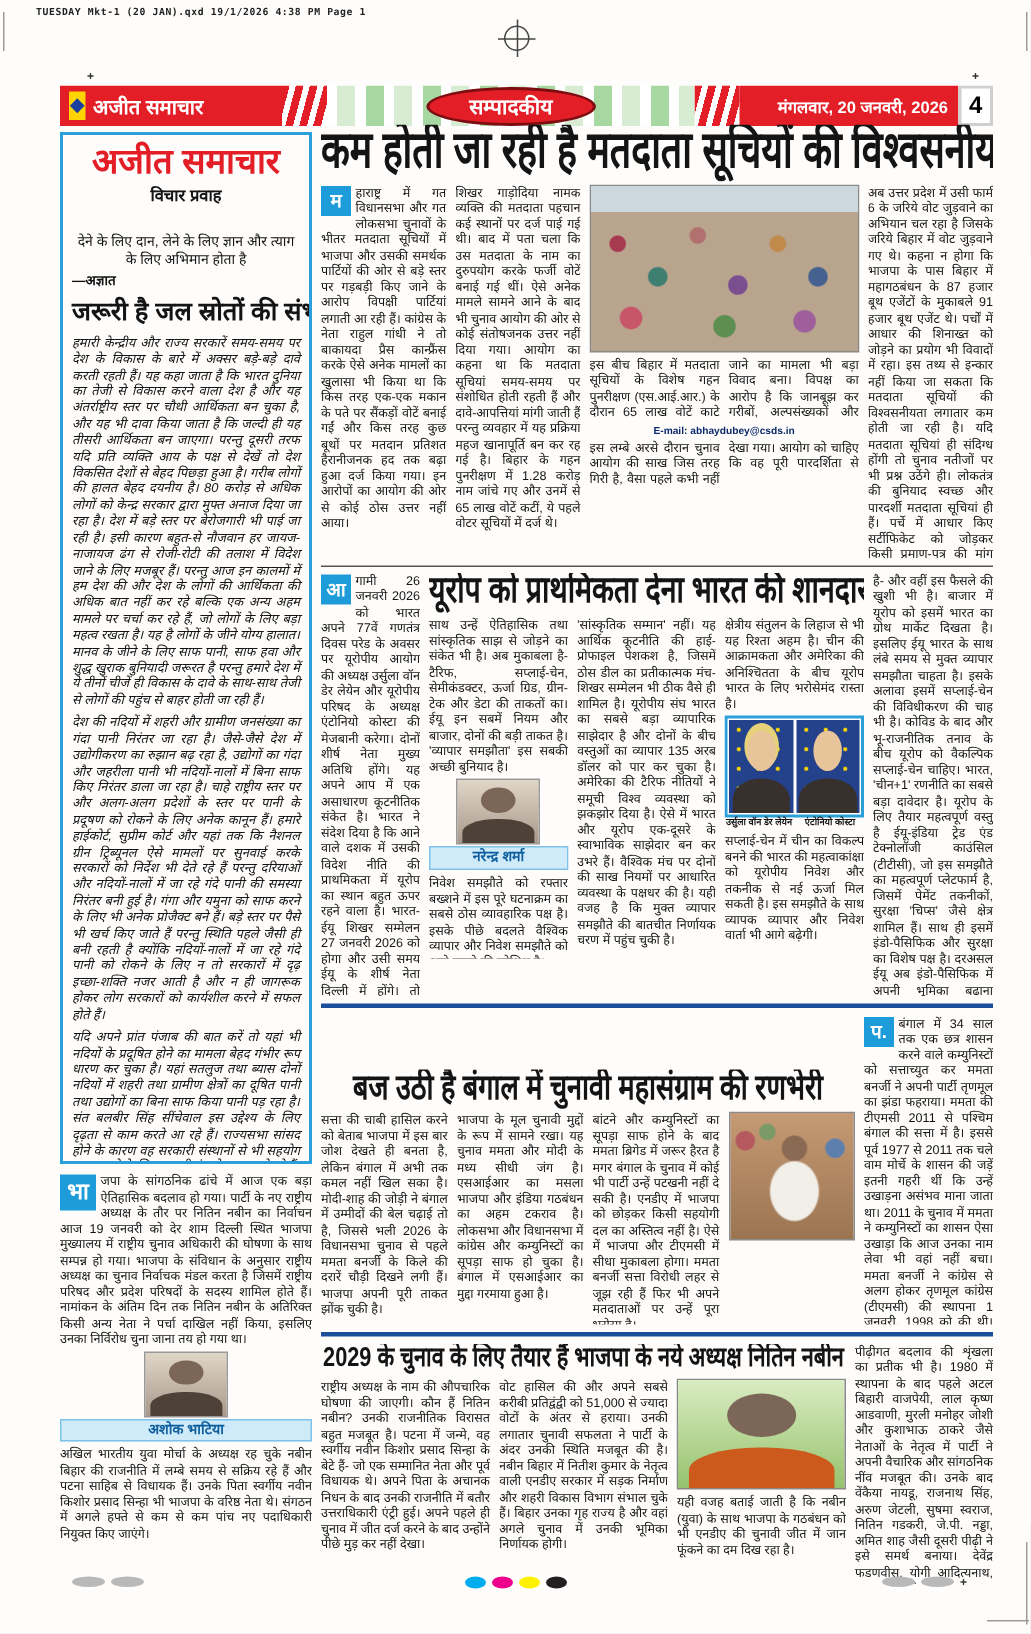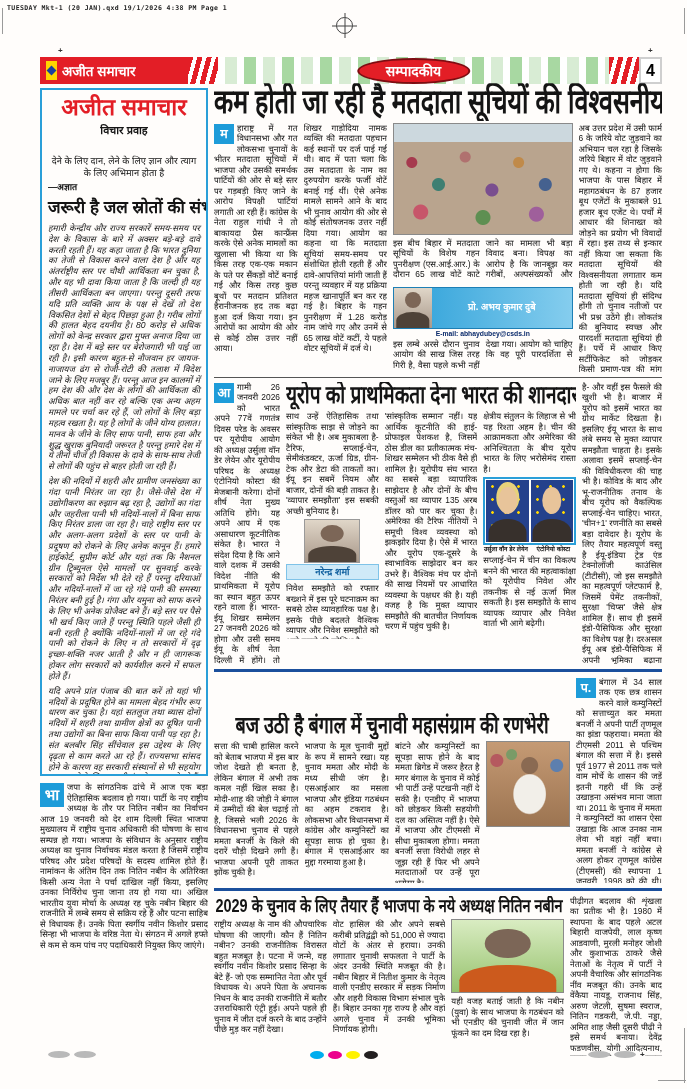--- a/index.html
+++ b/index.html
@@ -1,19 +1,19 @@
 <!DOCTYPE html>
 <html><head>
 <meta charset="utf-8">
 <style>
   html,body{margin:0;padding:0;background:#e9e9e9;}
   .sheet{position:relative;width:687px;height:1089px;background:#fffdfb;margin:0 auto;
          font-family:"Liberation Sans","DejaVu Sans",sans-serif;color:#141414;overflow:hidden;}
   
-  .print-line{position:absolute;top:4px;left:7px;font-family:"DejaVu Sans Mono",monospace;
+  .print-line{position:absolute;top:4px;left:24px;font-family:"DejaVu Sans Mono",monospace;
               font-size:6.5px;color:#222;letter-spacing:.4px;font-weight:bold;}
   .reg-cross{position:absolute;top:17px;left:336px;width:15px;height:15px;border:1.2px solid #444;border-radius:50%;}
   .reg-cross::before{content:"";position:absolute;left:50%;top:-5px;width:1px;height:25px;background:#444;transform:translateX(-50%);}
   .reg-cross::after{content:"";position:absolute;top:50%;left:-5px;height:1px;width:25px;background:#444;transform:translateY(-50%);}
   .trim{position:absolute;background:#9a9a9a;}
   .plus-mark{position:absolute;font-size:8px;color:#333;font-weight:bold;}
   .cmyk{position:absolute;bottom:30px;left:50%;transform:translateX(-50%);display:flex;gap:4px;}
   .cmyk i{width:14px;height:8px;border-radius:50%;display:block;}
   .gmark{position:absolute;bottom:31px;display:flex;gap:4px;}
   .gmark i{width:22px;height:7px;border-radius:50%;background:#b9b9b9;display:block;}
@@ -129,20 +129,21 @@
       <span class="logo-box">
           <b></b>
         </span>
       <span class="hdr-title">अजीत समाचार</span>
     </div>
     <div class="hdr-stripe"></div>
     <div class="hdr-checker">
       <div class="section-oval">सम्पादकीय</div>
     </div>
     <div class="hdr-stripe"></div>
+    <div class="hdr-right">मंगलवार, 20 जनवरी, 2026</div>
     <div class="hdr-page">4</div>
   </div>
 
   <div class="content">
 
     <div class="left-region">
       <div class="vichar-box">
         <div class="box-masthead">अजीत समाचार</div>
         <div class="box-sub">विचार प्रवाह</div>
         <div class="box-quote">देने के लिए दान, लेने के लिए ज्ञान और त्याग के लिए अभिमान होता है</div>
@@ -150,44 +151,44 @@
         <div class="box-headline">जरूरी है जल स्रोतों की संभाल</div>
         <p class="body-p">हमारी केन्द्रीय और राज्य सरकारें समय-समय पर देश के विकास के बारे में अक्सर बड़े-बड़े दावे करती रहती हैं। यह कहा जाता है कि भारत दुनिया का तेजी से विकास करने वाला देश है और यह अंतर्राष्ट्रीय स्तर पर चौथी आर्थिकता बन चुका है, और यह भी दावा किया जाता है कि जल्दी ही यह तीसरी आर्थिकता बन जाएगा। परन्तु दूसरी तरफ यदि प्रति व्यक्ति आय के पक्ष से देखें तो देश विकसित देशों से बेहद पिछड़ा हुआ है। गरीब लोगों की हालत बेहद दयनीय है। 80 करोड़ से अधिक लोगों को केन्द्र सरकार द्वारा मुफ्त अनाज दिया जा रहा है। देश में बड़े स्तर पर बेरोजगारी भी पाई जा रही है। इसी कारण बहुत-से नौजवान हर जायज-नाजायज ढंग से रोजी-रोटी की तलाश में विदेश जाने के लिए मजबूर हैं। परन्तु आज इन कालमों में हम देश की और देश के लोगों की आर्थिकता की अधिक बात नहीं कर रहे बल्कि एक अन्य अहम मामले पर चर्चा कर रहे हैं, जो लोगों के लिए बड़ा महत्व रखता है। यह है लोगों के जीने योग्य हालात। मानव के जीने के लिए साफ पानी, साफ हवा और शुद्ध खुराक बुनियादी जरूरत है परन्तु हमारे देश में ये तीनों चीजें ही विकास के दावे के साथ-साथ तेजी से लोगों की पहुंच से बाहर होती जा रही हैं।</p>
         <p class="body-p">देश की नदियों में शहरी और ग्रामीण जनसंख्या का गंदा पानी निरंतर जा रहा है। जैसे-जैसे देश में उद्योगीकरण का रुझान बढ़ रहा है, उद्योगों का गंदा और जहरीला पानी भी नदियों-नालों में बिना साफ किए निरंतर डाला जा रहा है। चाहे राष्ट्रीय स्तर पर और अलग-अलग प्रदेशों के स्तर पर पानी के प्रदूषण को रोकने के लिए अनेक कानून हैं। हमारे हाईकोर्ट, सुप्रीम कोर्ट और यहां तक कि नैशनल ग्रीन ट्रिब्यूनल ऐसे मामलों पर सुनवाई करके सरकारों को निर्देश भी देते रहे हैं परन्तु दरियाओं और नदियों-नालों में जा रहे गंदे पानी की समस्या निरंतर बनी हुई है। गंगा और यमुना को साफ करने के लिए भी अनेक प्रोजैक्ट बने हैं। बड़े स्तर पर पैसे भी खर्च किए जाते हैं परन्तु स्थिति पहले जैसी ही बनी रहती है क्योंकि नदियों-नालों में जा रहे गंदे पानी को रोकने के लिए न तो सरकारों में दृढ़ इच्छा-शक्ति नजर आती है और न ही जागरूक होकर लोग सरकारों को कार्यशील करने में सफल होते हैं।</p>
         <p class="body-p">यदि अपने प्रांत पंजाब की बात करें तो यहां भी नदियों के प्रदूषित होने का मामला बेहद गंभीर रूप धारण कर चुका है। यहां सतलुज तथा ब्यास दोनों नदियों में शहरी तथा ग्रामीण क्षेत्रों का दूषित पानी तथा उद्योगों का बिना साफ किया पानी पड़ रहा है। संत बलबीर सिंह सींचेवाल इस उद्देश्य के लिए दृढ़ता से काम करते आ रहे हैं। राज्यसभा सांसद होने के कारण वह सरकारी संस्थानों से भी सहयोग प्राप्त करने के लिए प्रभावी ढंग से यत्न करते रहे हैं। इस कारण कुछ उम्मीद तो बंधी है, परन्तु समूचे रूप में सरकारों में इस उद्देश्य के लिए इच्छा-शक्ति की कमी ही पाई जाती है। नदियों के पानी को प्रदूषित होने से रोकने के लिए पंजाब का पहला कानून बहुत कड़ा था, जिसके आधार पर किसी भी रूप में पानी को दूषित करने वाले उद्योगपतियों को 5 से 6 वर्ष की कैद हो सकती थी, परन्तु पंजाब सरकार ने 2025 में इस कानून को नर्म कर दिया। अब पानी दूषित करने वाले उद्योगपति को सिर्फ 10,000 से लेकर 5,00,000 रुपये तक जुर्माना ही किया जा सकता है। उम्मीद है कि सरकारें इस संबंध में अपने जरूरी फर्ज निभाने के लिए आगे आएंगी।</p>
       </div>
 
       <div style="height:284px;overflow:hidden;margin-top:6px;">
         <div class="col" style="height:100%;">
           <span class="dropcap big">भा</span>
           <span>जपा के सांगठनिक ढांचे में आज एक बड़ा ऐतिहासिक बदलाव हो गया। पार्टी के नए राष्ट्रीय अध्यक्ष के तौर पर नितिन नबीन का निर्वाचन आज 19 जनवरी को देर शाम दिल्ली स्थित भाजपा मुख्यालय में राष्ट्रीय चुनाव अधिकारी की घोषणा के साथ सम्पन्न हो गया। भाजपा के संविधान के अनुसार राष्ट्रीय अध्यक्ष का चुनाव निर्वाचक मंडल करता है जिसमें राष्ट्रीय परिषद और प्रदेश परिषदों के सदस्य शामिल होते हैं। नामांकन के अंतिम दिन तक नितिन नबीन के अतिरिक्त किसी अन्य नेता ने पर्चा दाखिल नहीं किया, इसलिए उनका निर्विरोध चुना जाना तय हो गया था।</span>
+          <div class="author-card">
+            <div class="portrait photo"></div>
+            <div class="author-name-bar">अशोक भाटिया</div>
+          </div>
           <span>अखिल भारतीय युवा मोर्चा के अध्यक्ष रह चुके नबीन बिहार की राजनीति में लम्बे समय से सक्रिय रहे हैं और पटना साहिब से विधायक हैं। उनके पिता स्वर्गीय नवीन किशोर प्रसाद सिन्हा भी भाजपा के वरिष्ठ नेता थे। संगठन में अगले हफ्ते से कम से कम पांच नए पदाधिकारी नियुक्त किए जाएंगे।</span>
         </div>
       </div>
     </div>
 
     <div class="main-region">
 
       <article>
         <h1 class="headline-xl" style="font-size:25px;">कम होती जा रही है मतदाता सूचियों की विश्वसनीयता</h1>
         <div class="cols" style="height:250px;">
           <div class="col">
             <span class="dropcap">म</span>
             <span>हाराष्ट्र में गत विधानसभा और गत लोकसभा चुनावों के भीतर मतदाता सूचियों में भाजपा और उसकी समर्थक पार्टियों की ओर से बड़े स्तर पर गड़बड़ी किए जाने के आरोप विपक्षी पार्टियां लगाती आ रही हैं। कांग्रेस के नेता राहुल गांधी ने तो बाकायदा प्रैस कान्फ्रैंस करके ऐसे अनेक मामलों का खुलासा भी किया था कि किस तरह एक-एक मकान के पते पर सैंकड़ों वोटें बनाई गईं और किस तरह कुछ बूथों पर मतदान प्रतिशत हैरानीजनक हद तक बढ़ा हुआ दर्ज किया गया। इन आरोपों का आयोग की ओर से कोई ठोस उत्तर नहीं आया।</span>
           </div>
           <div class="col">
             <span>शिखर गाड़ोदिया नामक व्यक्ति की मतदाता पहचान कई स्थानों पर दर्ज पाई गई थी। बाद में पता चला कि उस मतदाता के नाम का दुरुपयोग करके फर्जी वोटें बनाई गई थीं। ऐसे अनेक मामले सामने आने के बाद भी चुनाव आयोग की ओर से कोई संतोषजनक उत्तर नहीं दिया गया। आयोग का कहना था कि मतदाता सूचियां समय-समय पर संशोधित होती रहती हैं और दावे-आपत्तियां मांगी जाती हैं परन्तु व्यवहार में यह प्रक्रिया महज खानापूर्ति बन कर रह गई है। बिहार के गहन पुनरीक्षण में 1.28 करोड़ नाम जांचे गए और उनमें से 65 लाख वोटें कटीं, ये पहले वोटर सूचियों में दर्ज थे।</span>
           </div>
           <div style="flex:2.15;overflow:hidden;">
             <div class="photo crowd"></div>
             <div class="col" style="column-count:2;column-gap:6px;height:46px;display:block;">इस बीच बिहार में मतदाता सूचियों के विशेष गहन पुनरीक्षण (एस.आई.आर.) के दौरान 65 लाख वोटें काटे जाने का मामला भी बड़ा विवाद बना। विपक्ष का आरोप है कि जानबूझ कर गरीबों, अल्पसंख्यकों और प्रवासी मजदूरों की वोटें काटी गईं।</div>
-            <div class="dubey-box">
-              <div class="portrait"></div>
-              <div class="dubey-name">प्रो. अभय कुमार दुबे</div>
-            </div>
             <div class="email-line">E-mail: abhaydubey@csds.in</div>
             <div class="col" style="column-count:2;column-gap:6px;height:40px;display:block;">इस लम्बे अरसे दौरान चुनाव आयोग की साख जिस तरह गिरी है, वैसा पहले कभी नहीं देखा गया। आयोग को चाहिए कि वह पूरी पारदर्शिता से काम ले और हर कटे नाम का कारण सार्वजनिक करे।</div>
           </div>
           <div class="col">
             <span>अब उत्तर प्रदेश में उसी फार्म 6 के जरिये वोट जुड़वाने का अभियान चल रहा है जिसके जरिये बिहार में वोट जुड़वाने गए थे। कहना न होगा कि भाजपा के पास बिहार में महागठबंधन के 87 हजार बूथ एजेंटों के मुकाबले 91 हजार बूथ एजेंट थे। पर्चों में आधार की शिनाख्त को जोड़ने का प्रयोग भी विवादों में रहा। इस तथ्य से इन्कार नहीं किया जा सकता कि मतदाता सूचियों की विश्वसनीयता लगातार कम होती जा रही है। यदि मतदाता सूचियां ही संदिग्ध होंगी तो चुनाव नतीजों पर भी प्रश्न उठेंगे ही। लोकतंत्र की बुनियाद स्वच्छ और पारदर्शी मतदाता सूचियां ही हैं। पर्चे में आधार किए सर्टीफिकेट को जोड़कर किसी प्रमाण-पत्र की मांग नहीं की गई थी।</span>
           </div>
         </div>
       </article>
 
       <div class="rule-thin"></div>

